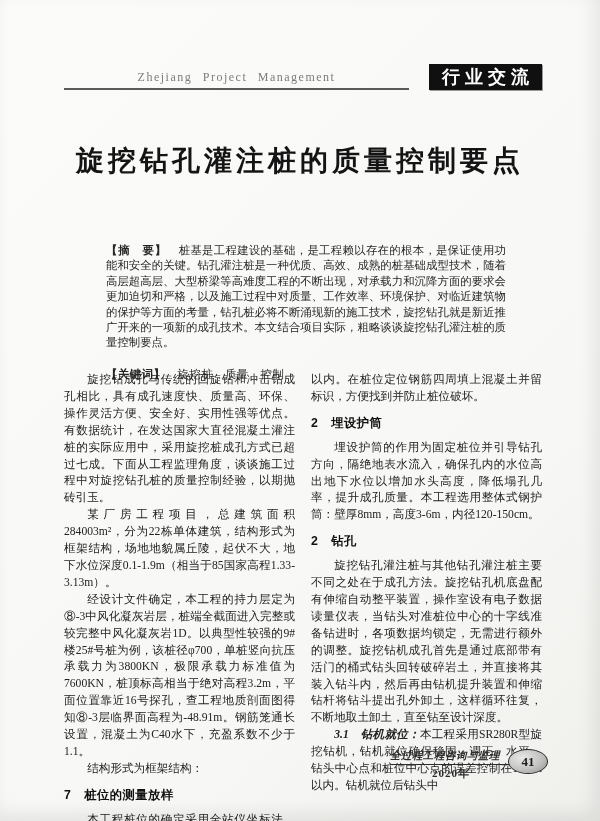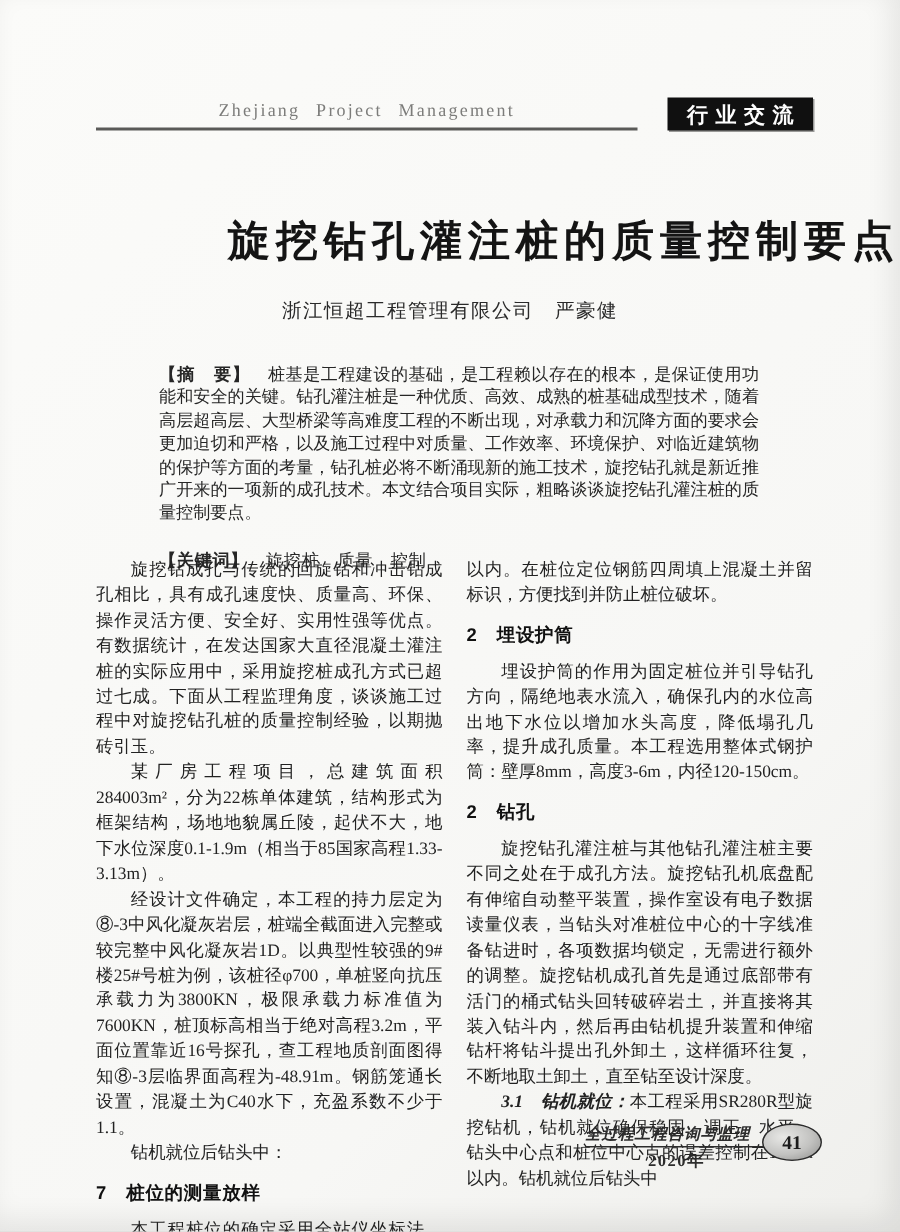--- a/index.html
+++ b/index.html
@@ -31,30 +31,30 @@
   }
   .journal-en{
     font-family:"Liberation Serif","DejaVu Serif",serif;
     font-size:12px;color:#7c7c7a;
     letter-spacing:1.5px;word-spacing:6px;text-align:right;
   }
   .badge{
     margin-left:20px;
     background:#101010;color:#fdfdfd;
     font-family:"Liberation Sans","DejaVu Sans",sans-serif;
-    font-weight:bold;font-size:14px;
+    font-weight:bold;font-size:18px;
     letter-spacing:5px;
     padding:4px 8px 4px 13px;
     line-height:1;
     box-shadow:1px 1px 0 #9a9a98;
   }
   
   .title{
     position:absolute;left:0;right:0;top:142px;
-    text-align:right;
+    text-align:center;
     font-size:28px;font-weight:bold;
     letter-spacing:4px;color:#141414;
   }
   .author{
     position:absolute;left:0;right:0;top:198px;
     text-align:center;
     font-size:13px;color:#2a2a2a;
     letter-spacing:1px;
   }
   
@@ -130,34 +130,33 @@
 
   <div class="header">
     <div class="header-rule">
       <span class="journal-en">Zhejiang Project Management</span>
     </div>
     <div class="badge">行业交流</div>
   </div>
 
   <div class="title">旋挖钻孔灌注桩的质量控制要点</div>
 
-  <div class="author">浙江恒超工程管理有限公司　严豪健</div>
 
   <div class="abstract-wrap">
     <p class="abstract-text"><span class="abs-label">【摘　要】</span><span>　桩基是工程建设的基础，是工程赖以存在的根本，是保证使用功能和安全的关键。钻孔灌注桩是一种优质、高效、成熟的桩基础成型技术，随着高层超高层、大型桥梁等高难度工程的不断出现，对承载力和沉降方面的要求会更加迫切和严格，以及施工过程中对质量、工作效率、环境保护、对临近建筑物的保护等方面的考量，钻孔桩必将不断涌现新的施工技术，旋挖钻孔就是新近推广开来的一项新的成孔技术。本文结合项目实际，粗略谈谈旋挖钻孔灌注桩的质量控制要点。</span></p>
     <p class="kw-line"><span class="abs-label">【关键词】</span><span class="kw-body">　旋挖桩　质量　控制</span></p>
   </div>
 
   <div class="columns">
 
     <div class="col">
       <p>旋挖钻成孔与传统的回旋钻和冲击钻成孔相比，具有成孔速度快、质量高、环保、操作灵活方便、安全好、实用性强等优点。有数据统计，在发达国家大直径混凝土灌注桩的实际应用中，采用旋挖桩成孔方式已超过七成。下面从工程监理角度，谈谈施工过程中对旋挖钻孔桩的质量控制经验，以期抛砖引玉。</p>
       <p>某厂房工程项目，总建筑面积284003m²，分为22栋单体建筑，结构形式为框架结构，场地地貌属丘陵，起伏不大，地下水位深度0.1-1.9m（相当于85国家高程1.33-3.13m）。</p>
       <p>经设计文件确定，本工程的持力层定为⑧-3中风化凝灰岩层，桩端全截面进入完整或较完整中风化凝灰岩1D。以典型性较强的9#楼25#号桩为例，该桩径φ700，单桩竖向抗压承载力为3800KN，极限承载力标准值为7600KN，桩顶标高相当于绝对高程3.2m，平面位置靠近16号探孔，查工程地质剖面图得知⑧-3层临界面高程为-48.91m。钢筋笼通长设置，混凝土为C40水下，充盈系数不少于1.1。</p>
-      <p>钻机就位后钻头中：</p>
+      <p>结构形式为框架结构：</p>
       <h3>7　桩位的测量放样</h3>
       <p>本工程桩位的确定采用全站仪坐标法，放样后由工作人员和监理人员进行复测，控制误差在5毫米</p>
     </div>
 
     <div class="col">
       <p class="noindent">以内。在桩位定位钢筋四周填上混凝土并留标识，方便找到并防止桩位破坏。</p>
       <h3>2　埋设护筒</h3>
       <p>埋设护筒的作用为固定桩位并引导钻孔方向，隔绝地表水流入，确保孔内的水位高出地下水位以增加水头高度，降低塌孔几率，提升成孔质量。本工程选用整体式钢护筒：壁厚8mm，高度3-6m，内径120-150cm。</p>
       <h3>2　钻孔</h3>
       <p>旋挖钻孔灌注桩与其他钻孔灌注桩主要不同之处在于成孔方法。旋挖钻孔机底盘配有伸缩自动整平装置，操作室设有电子数据读量仪表，当钻头对准桩位中心的十字线准备钻进时，各项数据均锁定，无需进行额外的调整。旋挖钻机成孔首先是通过底部带有活门的桶式钻头回转破碎岩土，并直接将其装入钻斗内，然后再由钻机提升装置和伸缩钻杆将钻斗提出孔外卸土，这样循环往复，不断地取土卸土，直至钻至设计深度。</p>

